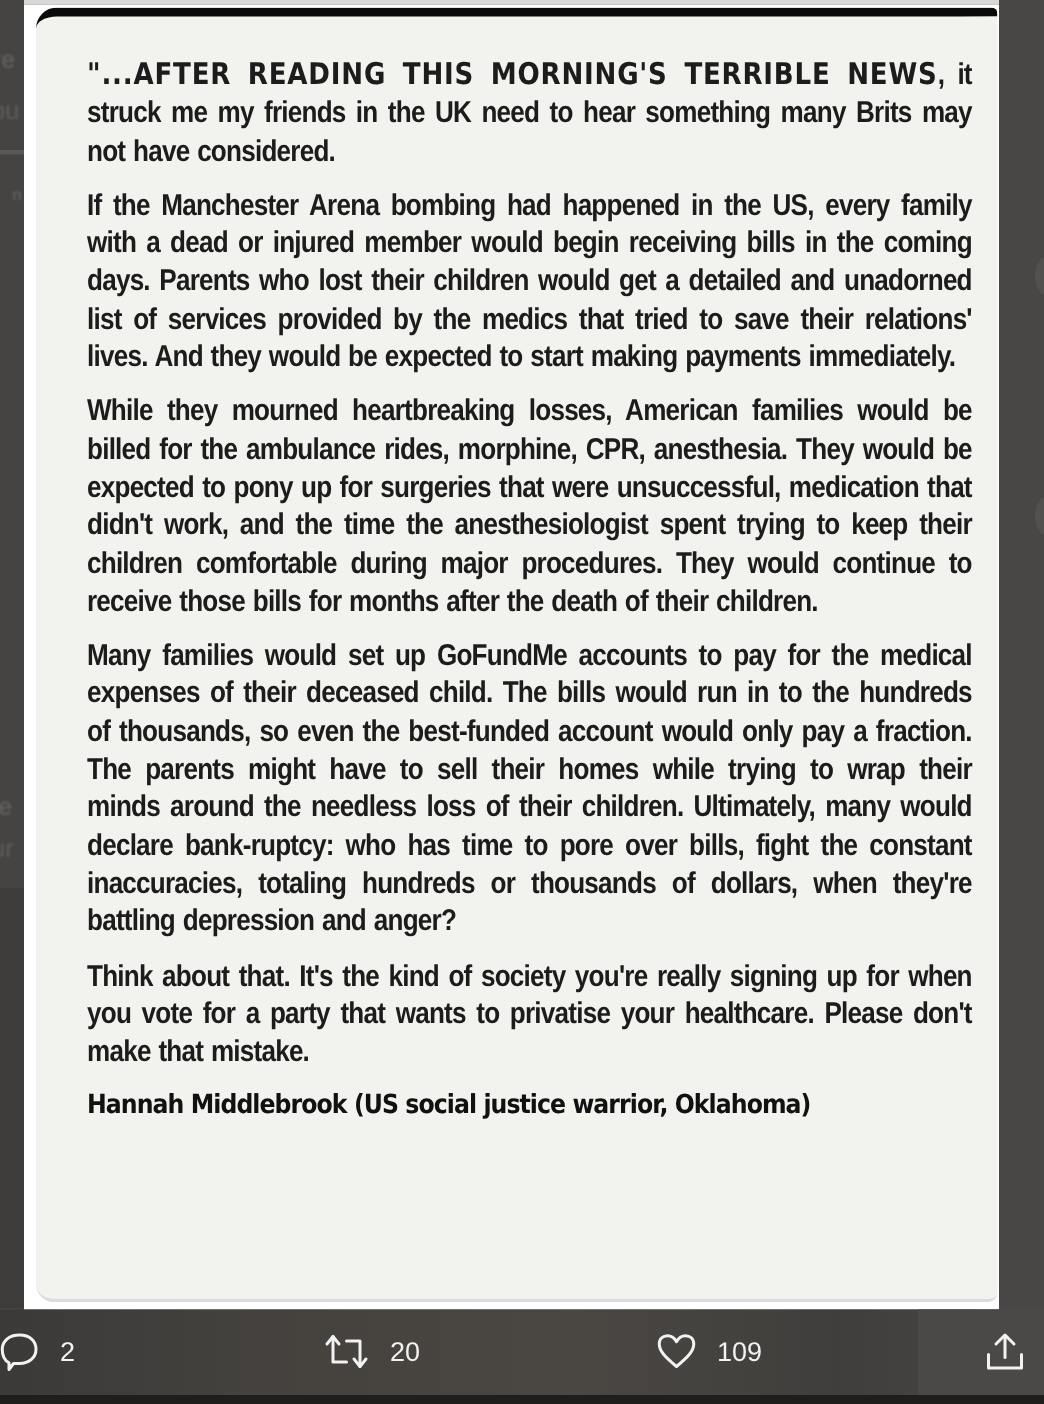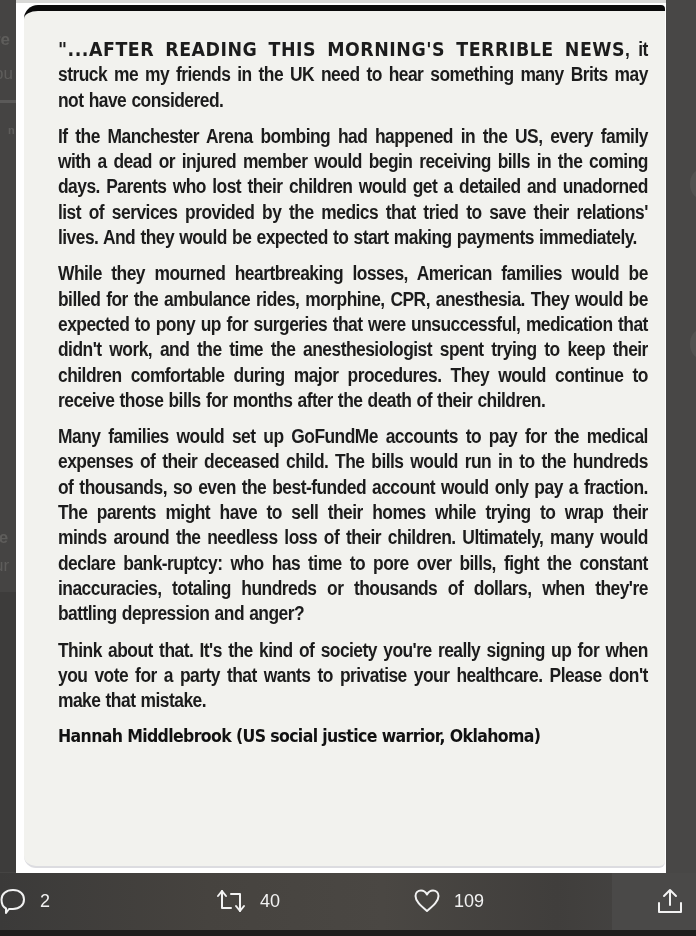--- a/index.html
+++ b/index.html
@@ -145,24 +145,24 @@
 
   <div class="action" style="left:216px">
     <span>
       <svg width="30" height="26" viewBox="0 0 30 26" fill="none" stroke="#f2f2f2" stroke-width="2" stroke-linecap="round" stroke-linejoin="round">
         <path d="M2 8 L6 3 L10 8"></path>
         <path d="M6 3 L6 20 L15 20"></path>
         <path d="M28 18 L24 23 L20 18"></path>
         <path d="M24 23 L24 6 L15 6"></path>
       </svg>
     </span>
-    <span class="count">40</span>
+    <span class="count">20</span>
   </div>
 
-  <div class="action" style="left:414px">
+  <div class="action" style="left:438px">
     <span>
       <svg width="26" height="24" viewBox="0 0 26 24" fill="none" stroke="#f2f2f2" stroke-width="2" stroke-linejoin="round">
         <path d="M13 22 C6 16 1.5 12 1.5 7 C1.5 3.5 4 1.5 7 1.5 C9.8 1.5 11.8 3.2 13 5.5 C14.2 3.2 16.2 1.5 19 1.5 C22 1.5 24.5 3.5 24.5 7 C24.5 12 20 16 13 22 Z"></path>
       </svg>
     </span>
     <span class="count">109</span>
   </div>
 
   <div class="action" style="left:657px">
     <span>

